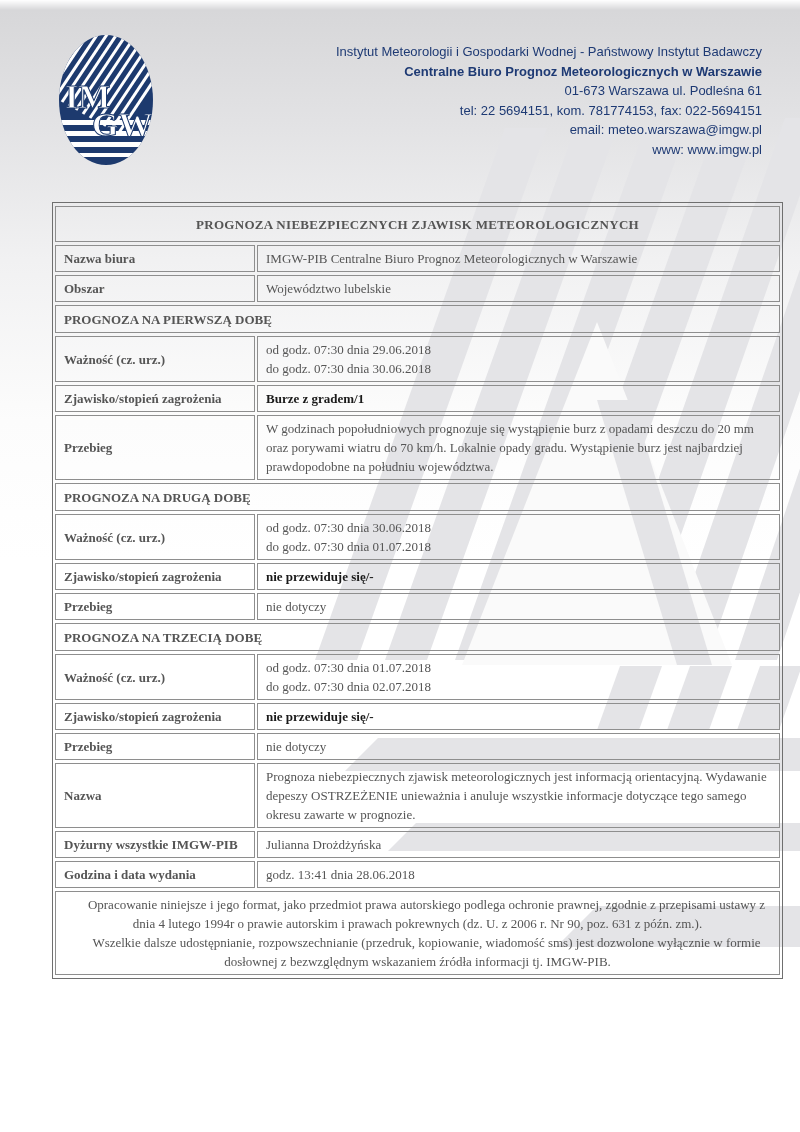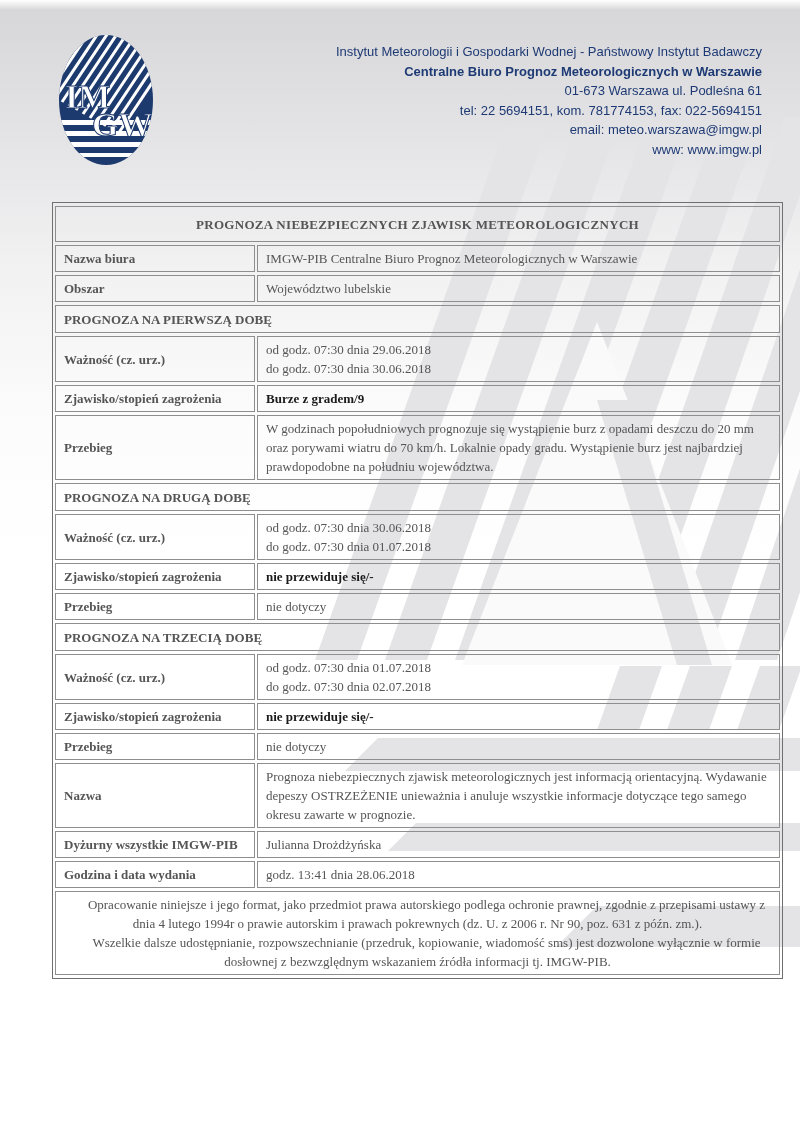--- a/index.html
+++ b/index.html
@@ -133,21 +133,21 @@
     </tr>
     <tr>
       <td class="label">Ważność (cz. urz.)</td>
       <td class="value dates">
         <span>od godz. 07:30 dnia 29.06.2018</span>
         <span>do godz. 07:30 dnia 30.06.2018</span>
       </td>
     </tr>
     <tr>
       <td class="label">Zjawisko/stopień zagrożenia</td>
-      <td class="value bold">Burze z gradem/9</td>
+      <td class="value bold">Burze z gradem/1</td>
     </tr>
     <tr>
       <td class="label">Przebieg</td>
       <td class="value multiline">W godzinach popołudniowych prognozuje się wystąpienie burz z opadami deszczu do 20 mm oraz porywami wiatru do 70 km/h. Lokalnie opady gradu. Wystąpienie burz jest najbardziej prawdopodobne na południu województwa.</td>
     </tr>
 
     <tr>
       <td class="section-cell" colspan="2">PROGNOZA NA DRUGĄ DOBĘ</td>
     </tr>
     <tr>

